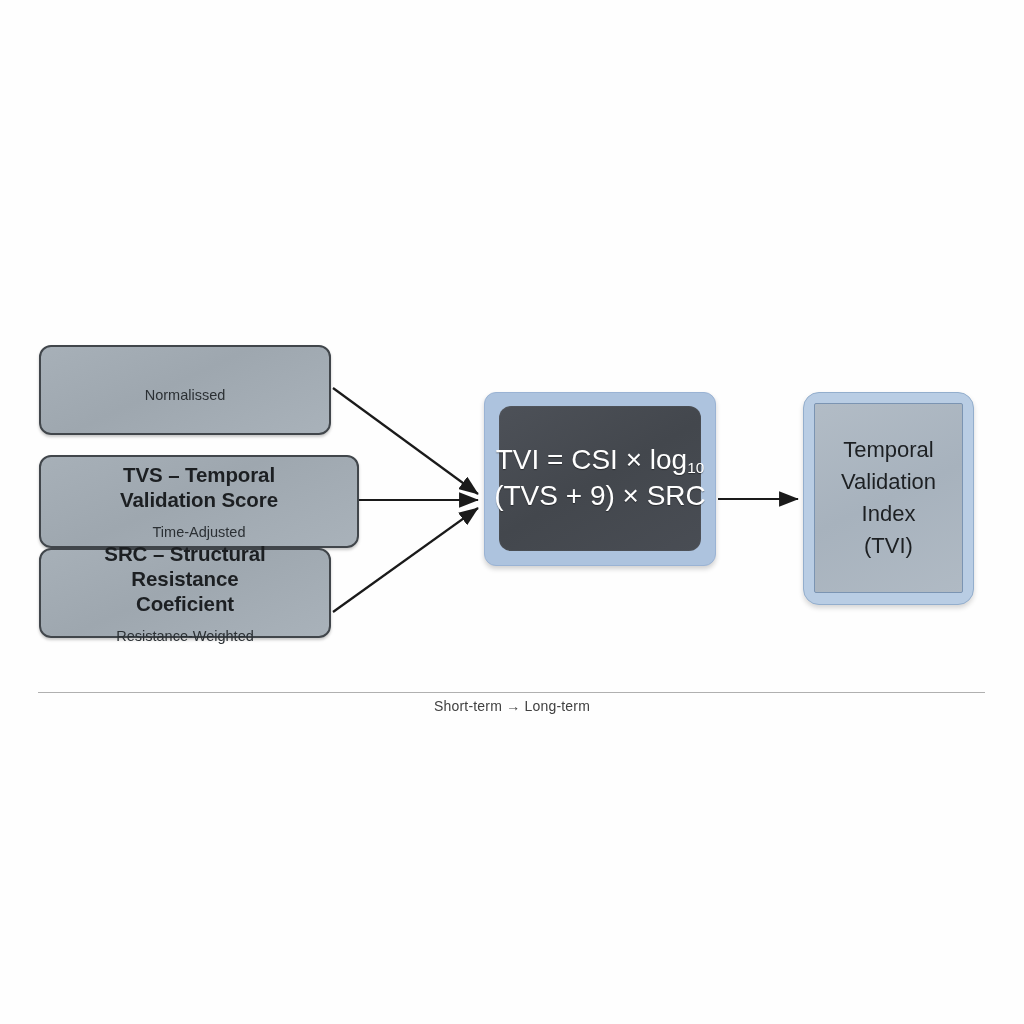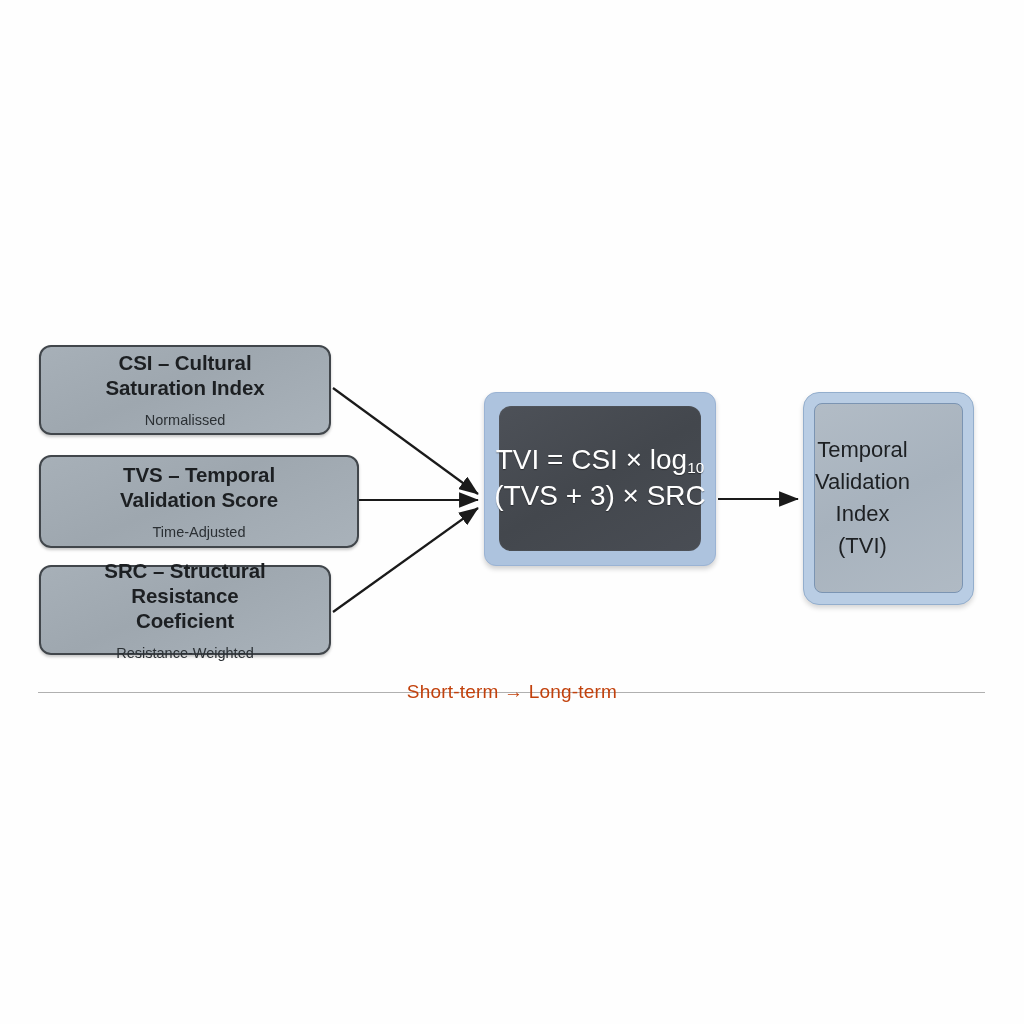--- a/index.html
+++ b/index.html
@@ -57,21 +57,21 @@
   .input-sub {
     font-size: 14.5px;
     font-weight: normal;
     line-height: 1.2;
     margin-top: 12px;
     color: #2b3034;
   }
 
   #box-csi { left: 39px;  top: 345px; width: 292px; height: 90px; }
   #box-tvs { left: 39px;  top: 455px; width: 320px; height: 93px; }
-  #box-src { left: 39px;  top: 565px; width: 292px; height: 90px; }
+  #box-src { left: 39px;  top: 548px; width: 292px; height: 90px; }
 
   
   #formula-box {
     position: absolute;
     left: 484px;
     top: 392px;
     width: 232px;
     height: 174px;
     box-sizing: border-box;
     background: #adc3de;
@@ -124,24 +124,24 @@
     box-shadow: 0 3px 5px rgba(0,0,0,0.16);
   }
   #output-inner {
     position: absolute;
     left: 10px;
     top: 10px;
     right: 10px;
     bottom: 11px;
     background: linear-gradient(155deg, #b2bcc6 0%, #a7b2bd 50%, #b0bac4 100%);
     border: 1px solid #7b94b2;
-    border-radius: 8px;
+    border-radius: 2px;
     display: flex;
     align-items: center;
-    justify-content: flex-start;
+    justify-content: center;
   }
   #output-text {
     text-align: center;
     color: #1d2023;
     font-size: 22px;
     line-height: 1.45;
     white-space: pre-line;
   }
 
   
@@ -149,25 +149,25 @@
     position: absolute;
     left: 38px;
     top: 692px;
     width: 947px;
     height: 1px;
     background: #b0b0b0;
   }
   #footer-caption {
     position: absolute;
     left: 0;
-    top: 681px;
-    width: 1024px;
-    text-align: center;
-    font-size: 19px;
-    color: #c2410c;
+    top: 698px;
+    width: 1024px;
+    text-align: center;
+    font-size: 14px;
+    color: #404040;
     letter-spacing: 0.2px;
   }
 </style>
 </head>
 <body>
 
 <div id="canvas">
 
   <svg id="connectors" viewBox="0 0 1024 1024" width="1024" height="1024">
     <defs>
@@ -175,39 +175,38 @@
         <polygon points="0 0, 9 3.5, 0 7" fill="#1a1a1a"></polygon>
       </marker>
     </defs>
     <line x1="333" y1="388" x2="478" y2="494" stroke="#1a1a1a" stroke-width="2.2" marker-end="url(#arrowhead)"></line>
     <line x1="333" y1="500" x2="478" y2="500" stroke="#1a1a1a" stroke-width="2.2" marker-end="url(#arrowhead)"></line>
     <line x1="333" y1="612" x2="478" y2="508" stroke="#1a1a1a" stroke-width="2.2" marker-end="url(#arrowhead)"></line>
     <line x1="718" y1="499" x2="798" y2="499" stroke="#1a1a1a" stroke-width="2.2" marker-end="url(#arrowhead)"></line>
   </svg>
 
   <div class="input-box" id="box-csi">
-    <div class="input-title">CSI – Cultural<br>Saturation Index</div>
     <div class="input-sub">Normalissed</div>
   </div>
 
   <div class="input-box" id="box-tvs">
     <div class="input-title">TVS – Temporal<br>Validation Score</div>
     <div class="input-sub">Time-Adjusted</div>
   </div>
 
   <div class="input-box" id="box-src">
     <div class="input-title">SRC – Structural Resistance<br>Coeficient</div>
     <div class="input-sub">Resistance-Weighted</div>
   </div>
 
   <div id="formula-box">
     <div id="formula-inner">
       <div id="formula-text">
         <span>TVI = CSI × log</span><sub>10</sub><br>
-        <span>(TVS + 3) × SRC</span>
+        <span>(TVS + 9) × SRC</span>
       </div>
     </div>
   </div>
 
   <div id="output-box">
     <div id="output-inner">
       <div id="output-text">Temporal<br>Validation<br>Index<br>(TVI)</div>
     </div>
   </div>
 

